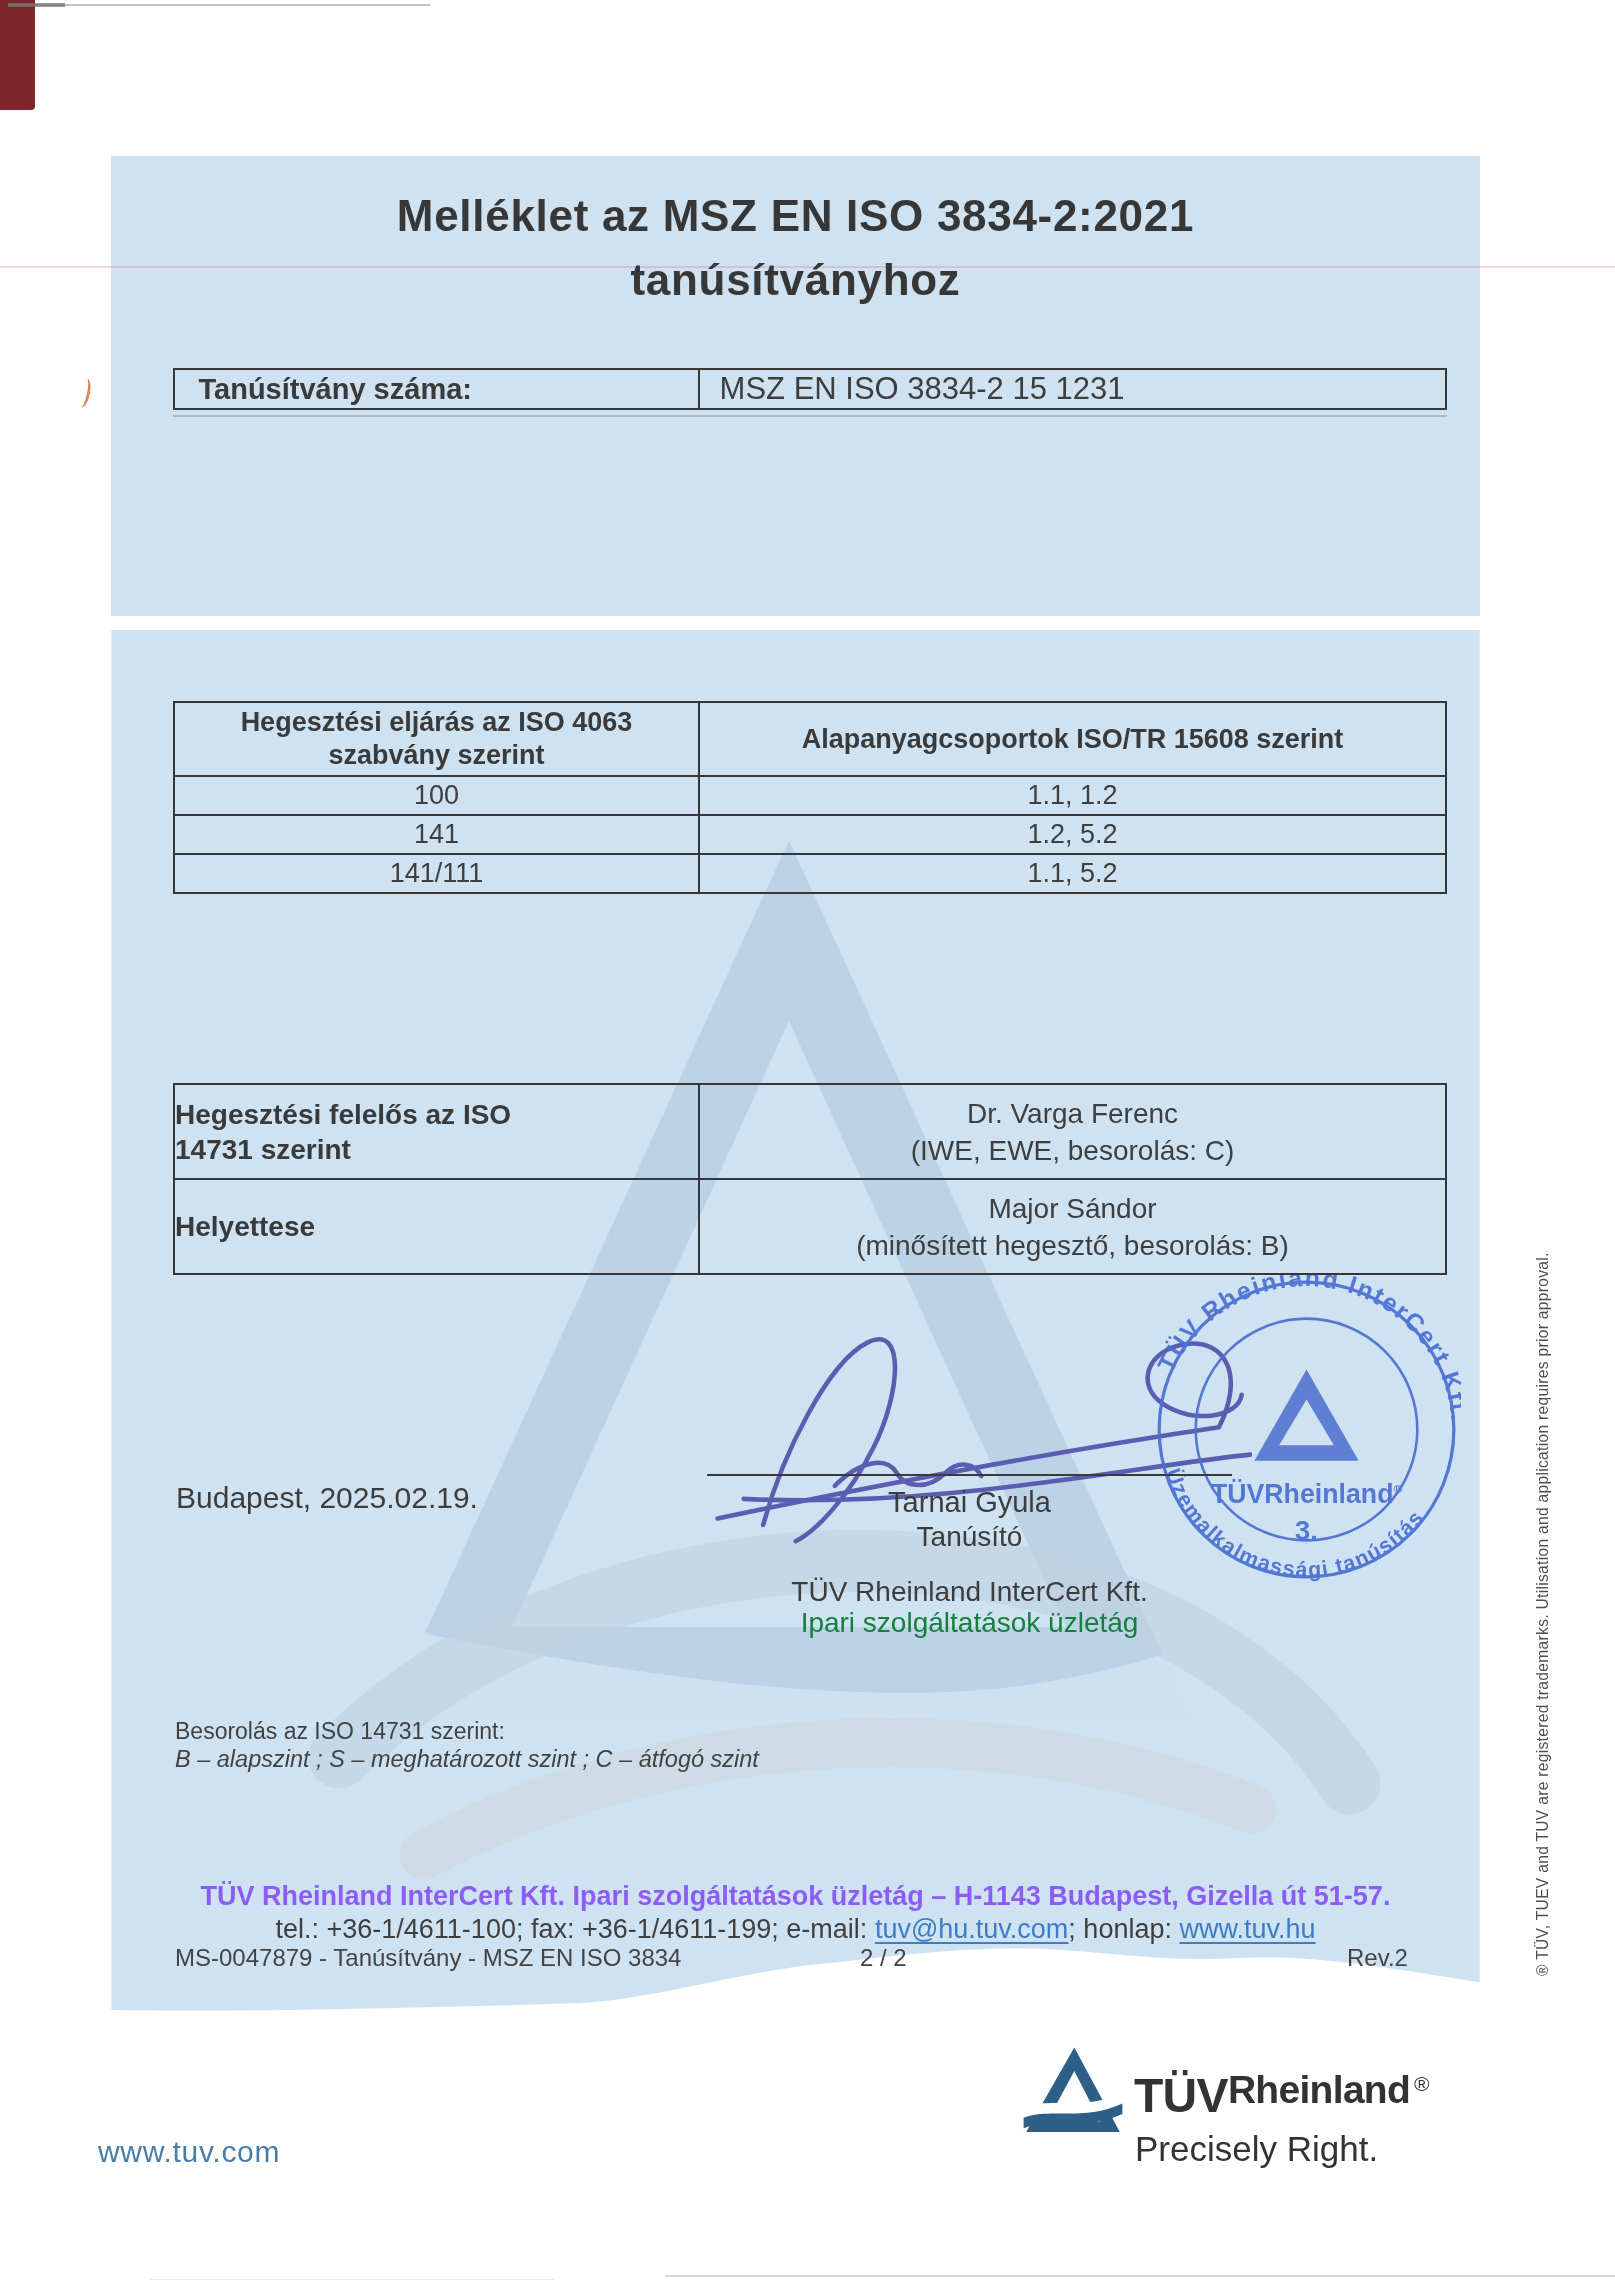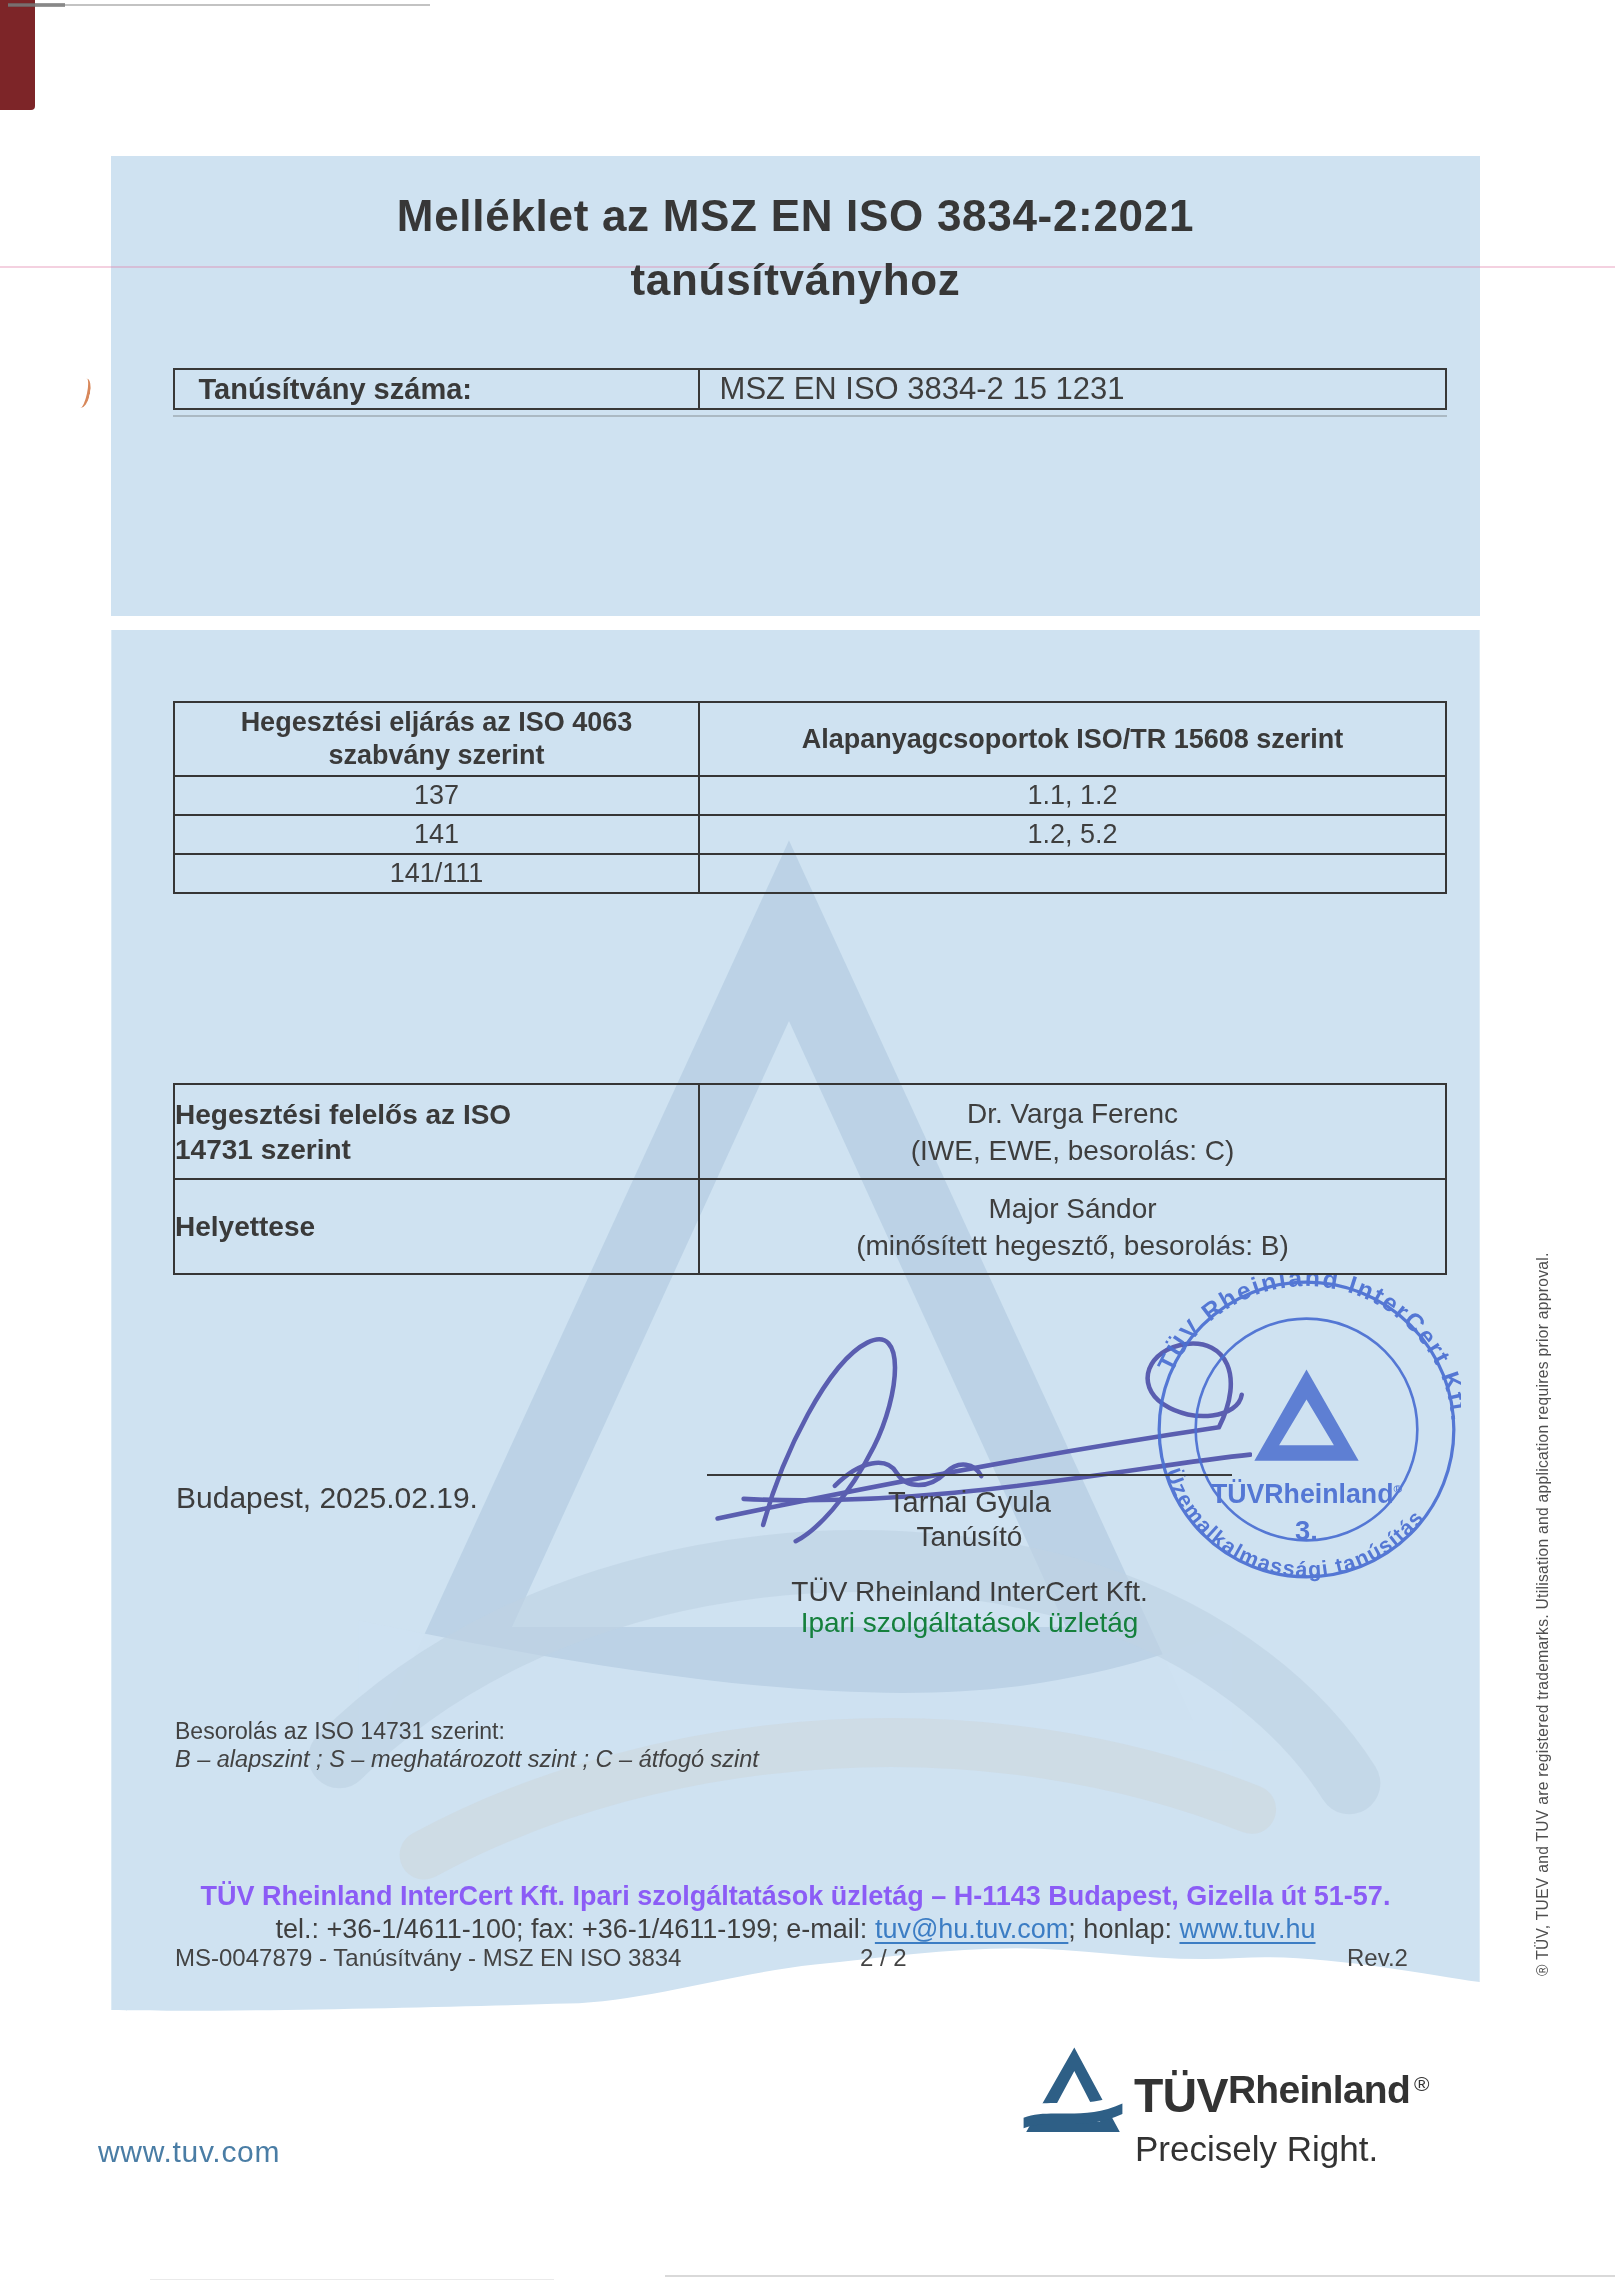--- a/index.html
+++ b/index.html
@@ -114,29 +114,30 @@
 
 <div class="abs ptable">
   <div class="hrow">
     <div class="h1">
       <div>Hegesztési eljárás az ISO 4063</div>
       <div>szabvány szerint</div>
     </div>
     <div class="h2">Alapanyagcsoportok ISO/TR 15608 szerint</div>
   </div>
   <div class="drow">
-    <div class="d1">137</div>
+    <div class="d1">100</div>
     <div class="d2">1.1, 1.2</div>
   </div>
   <div class="drow">
     <div class="d1">141</div>
     <div class="d2">1.2, 5.2</div>
   </div>
   <div class="drow">
     <div class="d1">141/111</div>
+    <div class="d2">1.1, 5.2</div>
   </div>
 </div>
 
 <div class="abs wtable">
   <div class="row first">
     <div class="lcell">
       <div>Hegesztési felelős az ISO</div>
       <div>14731 szerint</div>
     </div>
     <div class="vcell">

